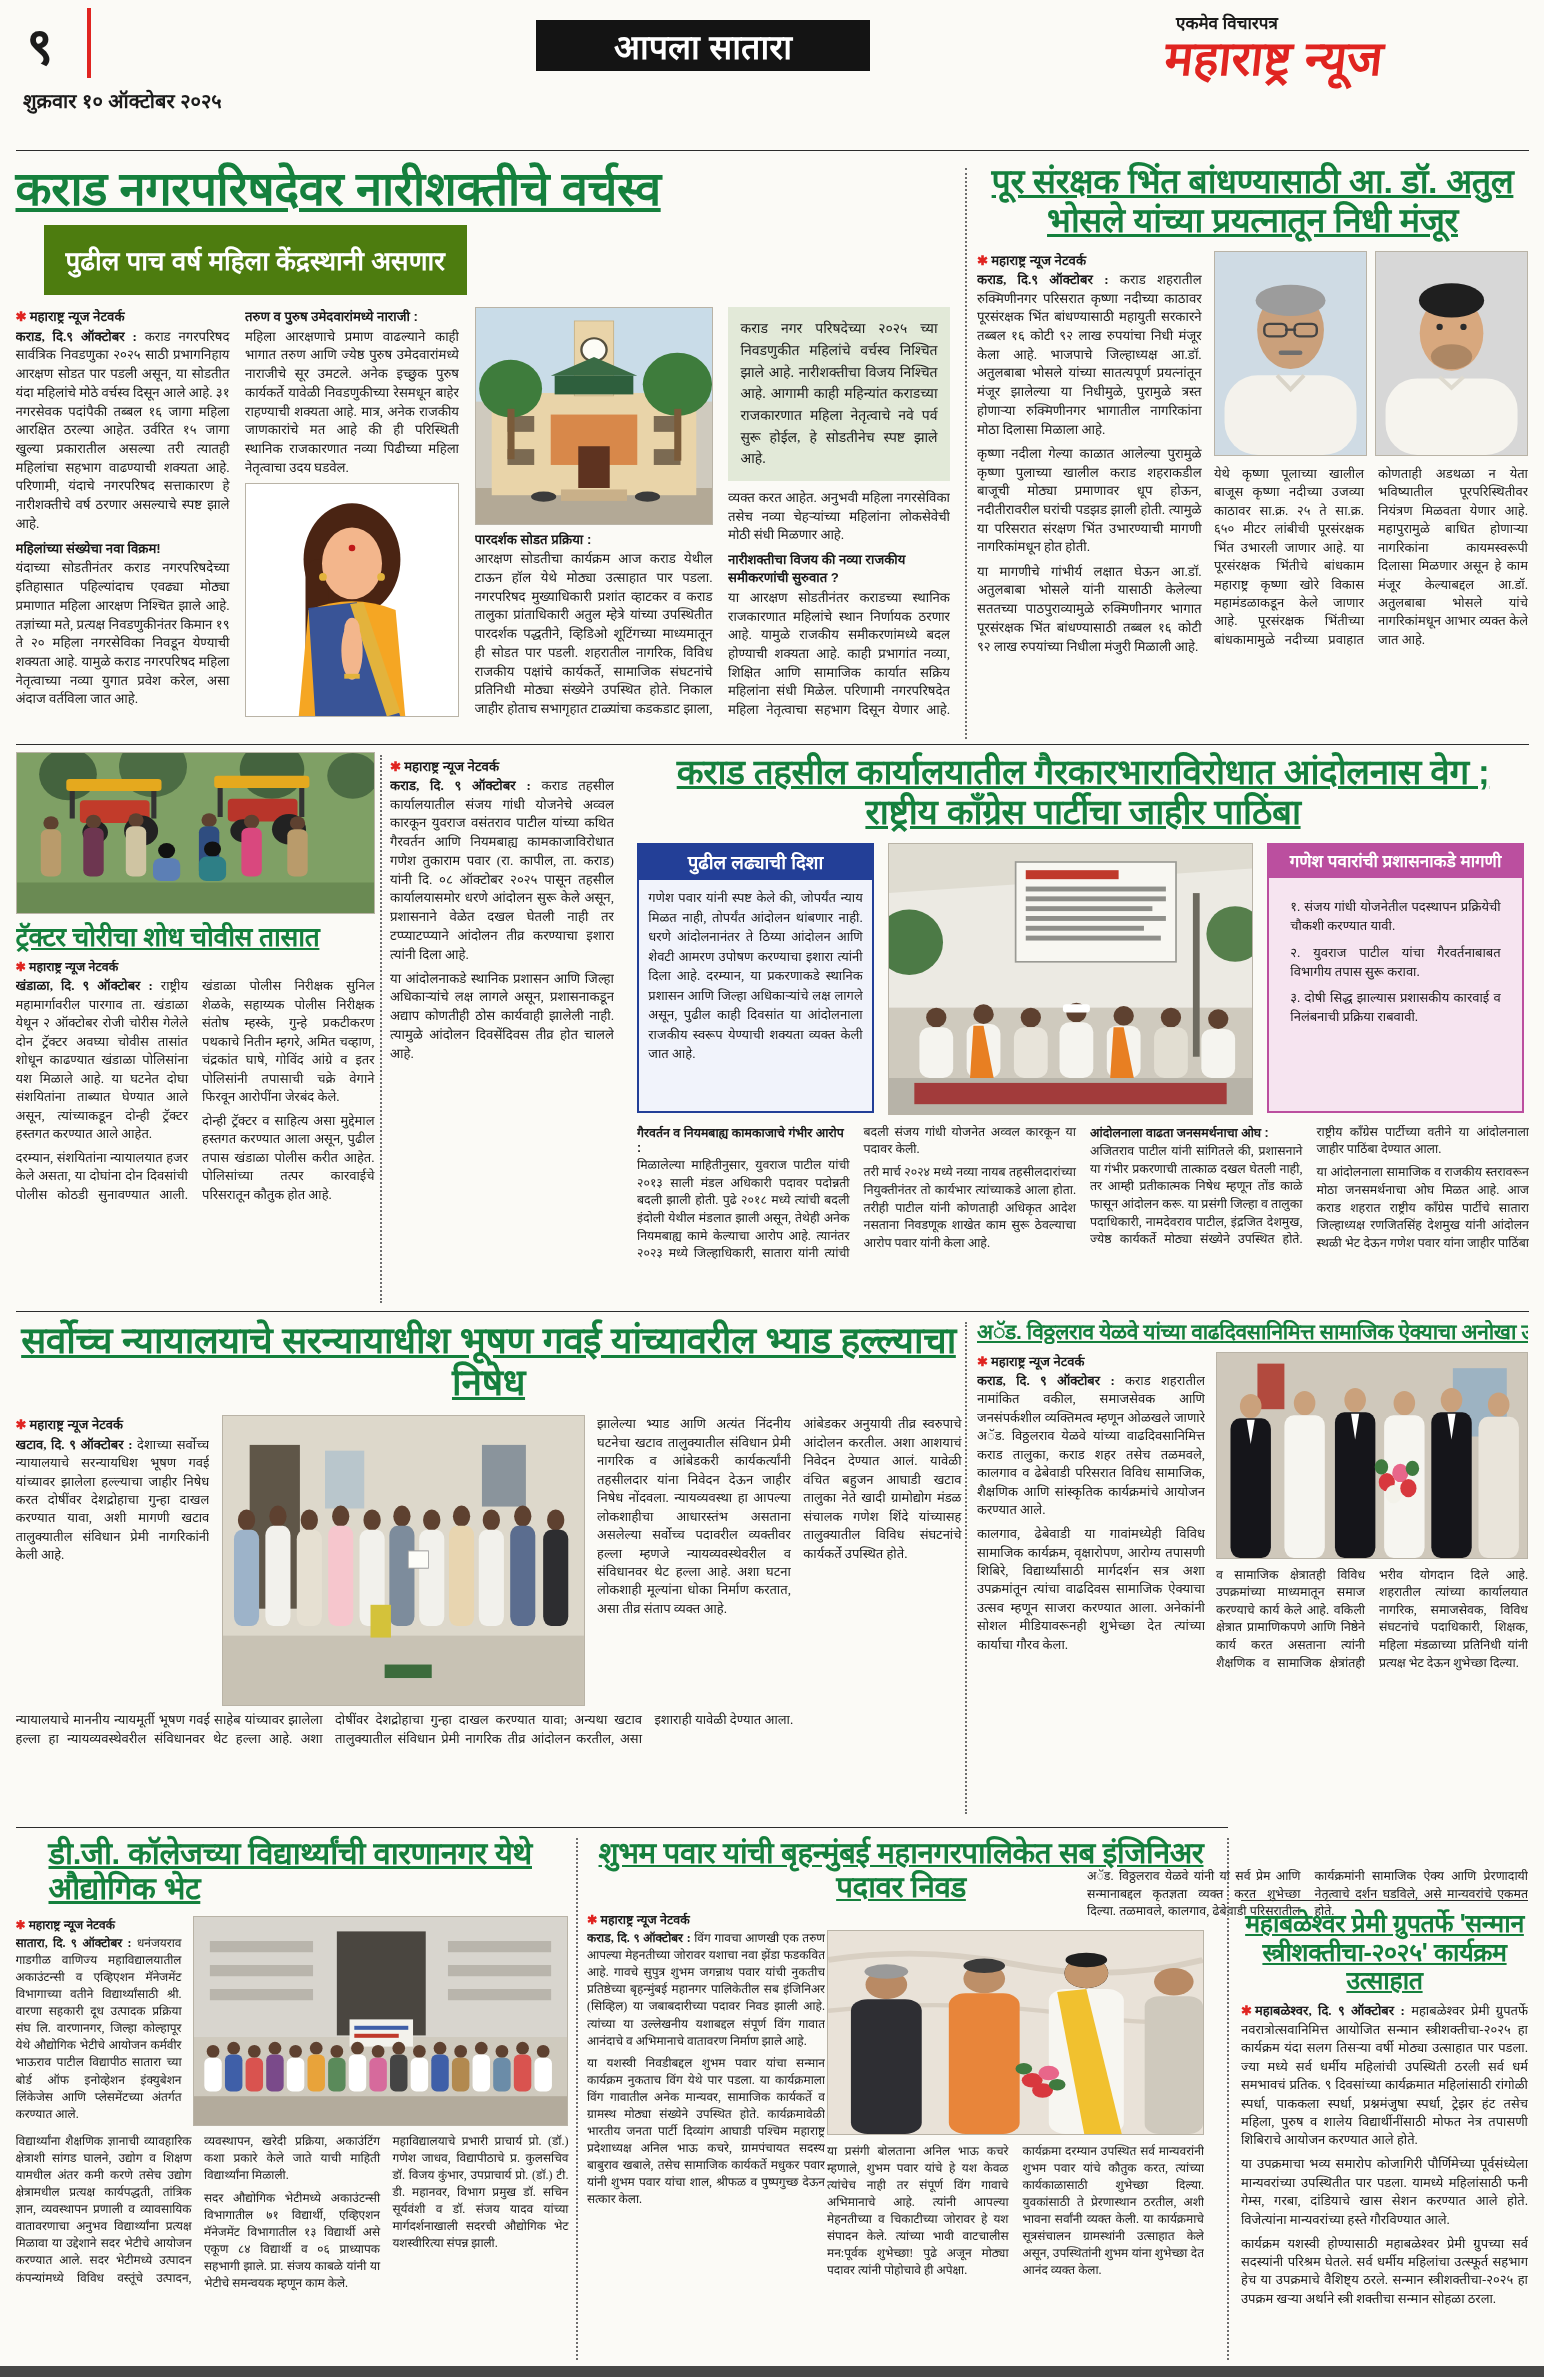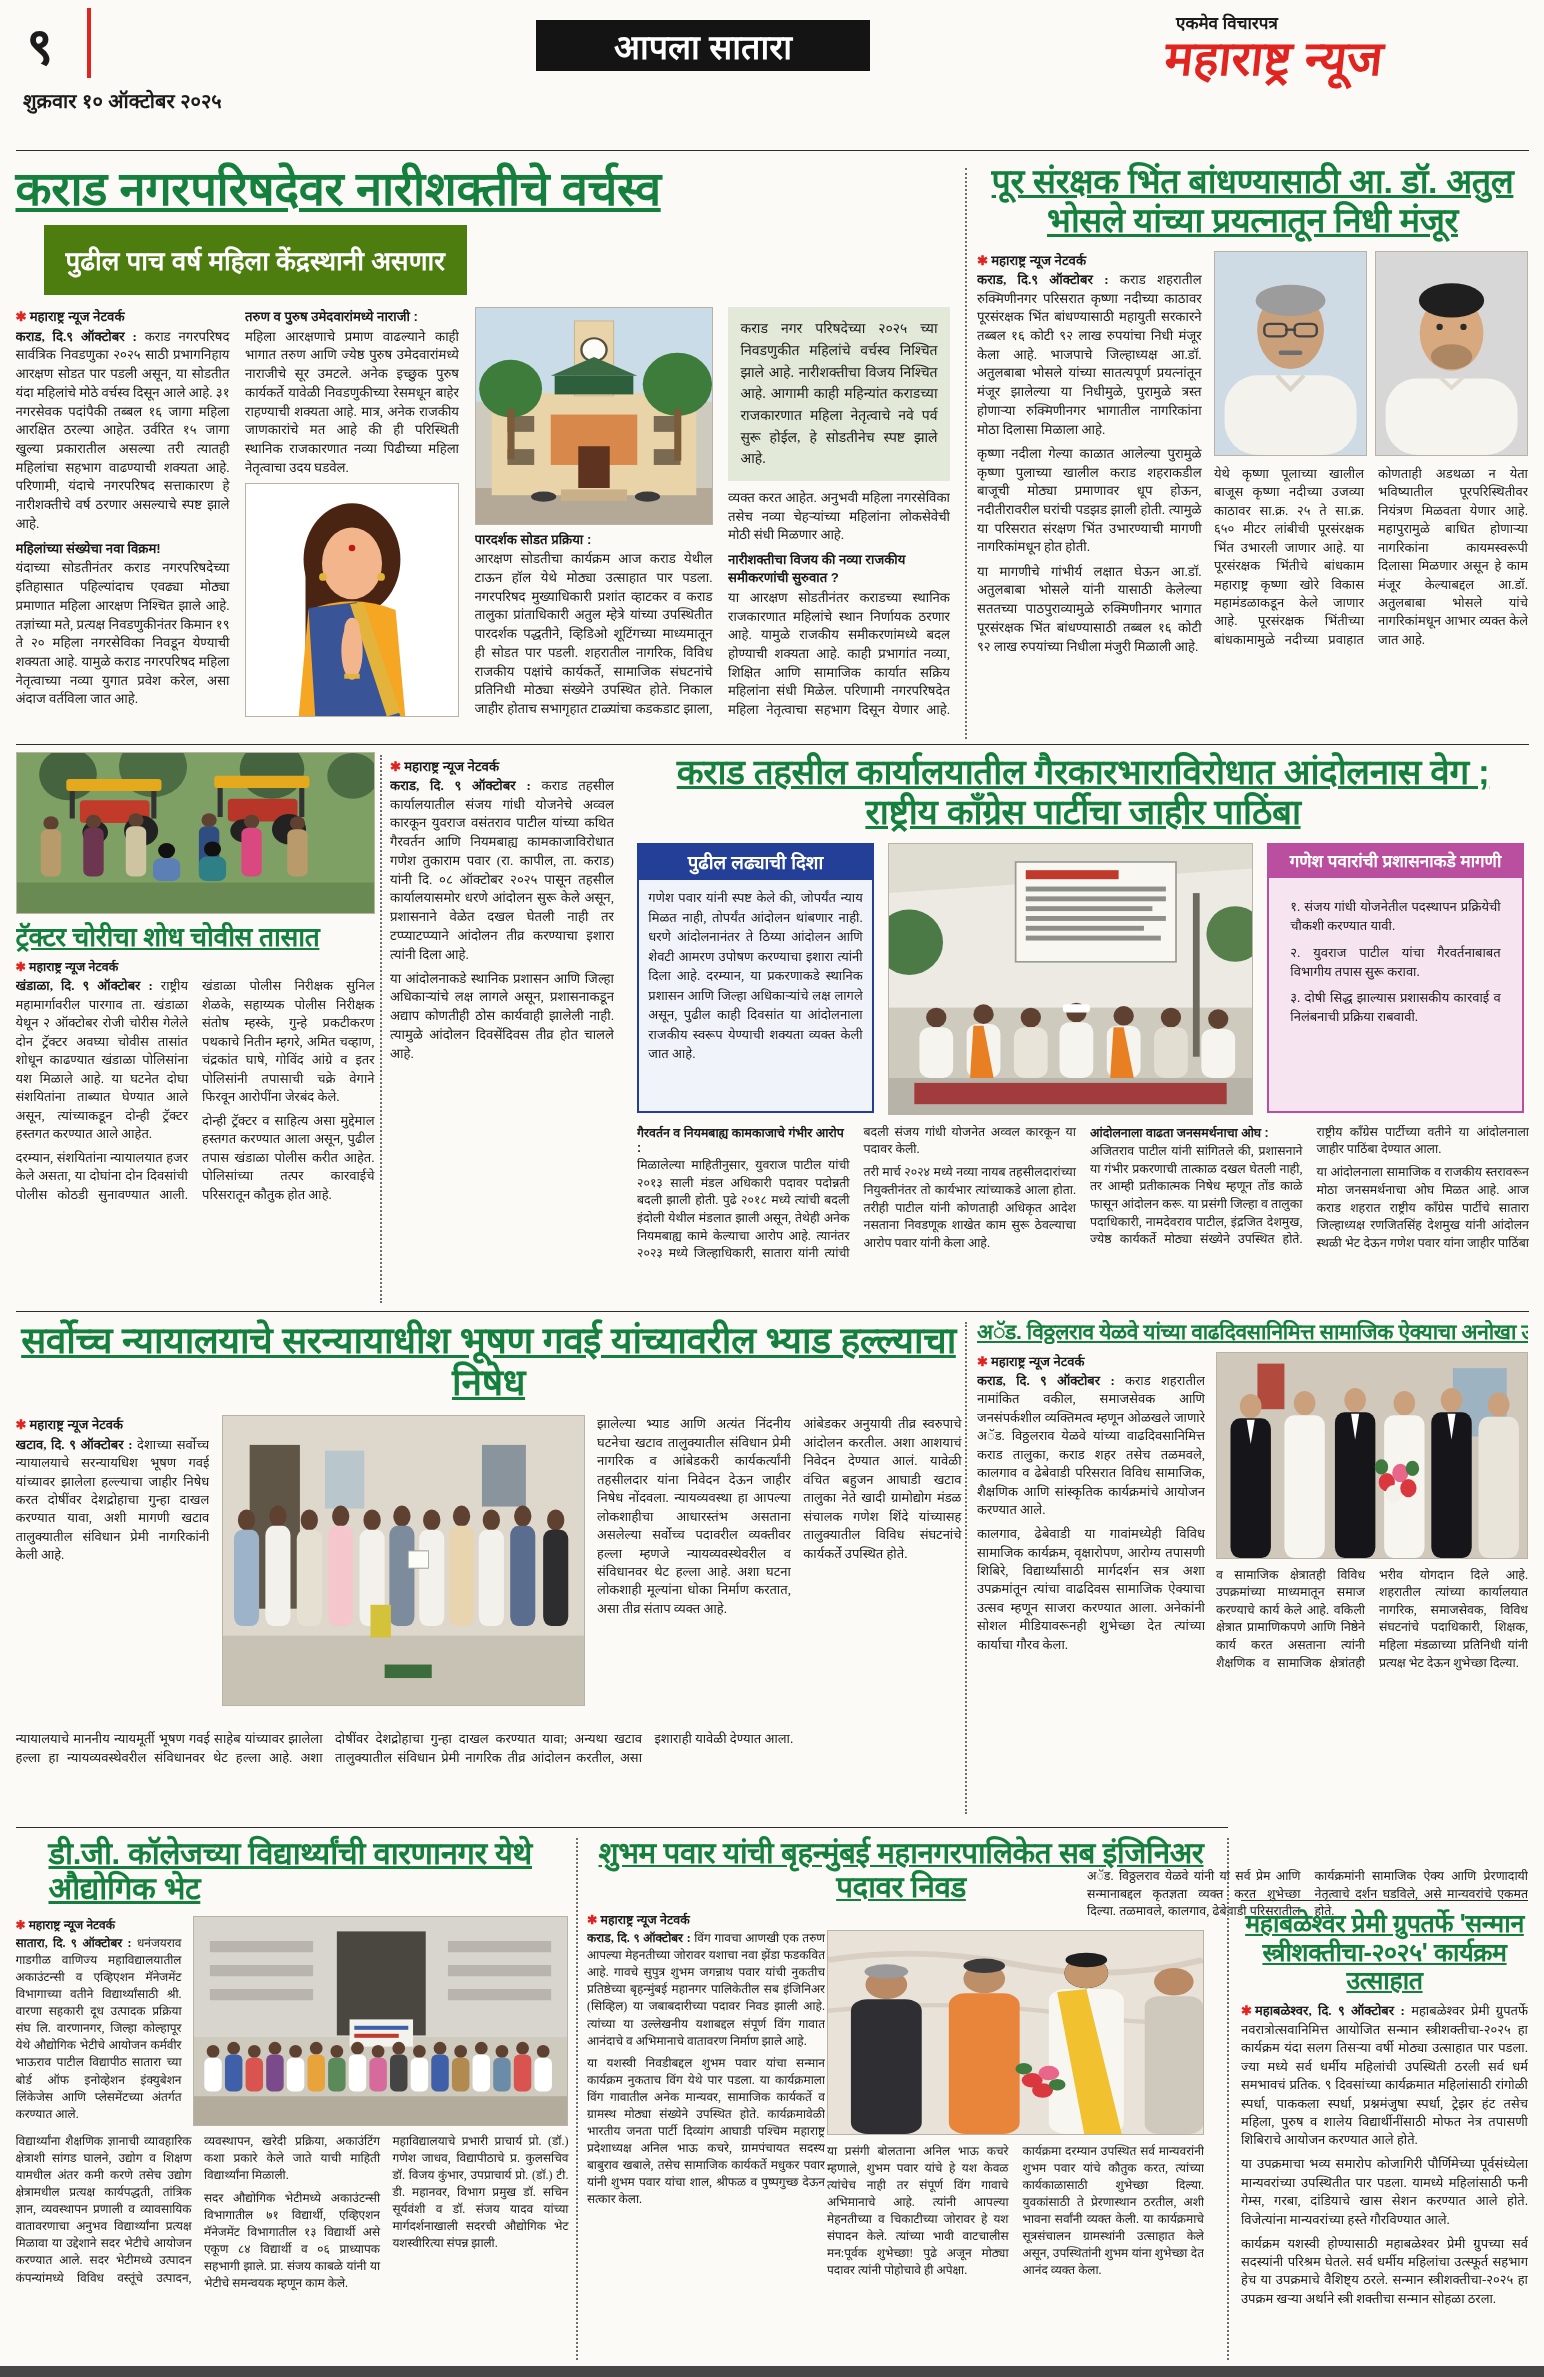--- a/index.html
+++ b/index.html
@@ -334,21 +334,21 @@
         <rect x="206" y="258" width="60" height="14" fill="#3c6b3c"></rect>
       </svg>
     </div>
     <div style="width:196px;" class="clip">
       <div class="p">झालेल्या भ्याड आणि अत्यंत निंदनीय घटनेचा खटाव तालुक्यातील संविधान प्रेमी नागरिक व आंबेडकरी कार्यकर्त्यांनी तहसीलदार यांना निवेदन देऊन जाहीर निषेध नोंदवला. न्यायव्यवस्था हा आपल्या लोकशाहीचा आधारस्तंभ असताना असलेल्या सर्वोच्च पदावरील व्यक्तीवर हल्ला म्हणजे न्यायव्यवस्थेवरील व संविधानवर थेट हल्ला आहे. अशा घटना लोकशाही मूल्यांना धोका निर्माण करतात, असा तीव्र संताप व्यक्त आहे.</div>
     </div>
     <div style="width:160px;" class="clip">
       <div class="p">आंबेडकर अनुयायी तीव्र स्वरुपाचे आंदोलन करतील. अशा आशयाचं निवेदन देण्यात आलं. यावेळी वंचित बहुजन आघाडी खटाव तालुका नेते खादी ग्रामोद्योग मंडळ संचालक गणेश शिंदे यांच्यासह तालुक्यातील विविध संघटनांचे कार्यकर्ते उपस्थित होते.</div>
     </div>
   </div>
-  <div class="cols3 clip" style="margin-top:26px;font-size:13px;height:81px;">
+  <div class="cols3 clip" style="margin-top:7px;font-size:13px;height:81px;">
     <div class="p">न्यायालयाचे माननीय न्यायमूर्ती भूषण गवई साहेब यांच्यावर झालेला हल्ला हा न्यायव्यवस्थेवरील संविधानवर थेट हल्ला आहे. अशा दोषींवर देशद्रोहाचा गुन्हा दाखल करण्यात यावा; अन्यथा खटाव तालुक्यातील संविधान प्रेमी नागरिक तीव्र आंदोलन करतील, असा इशाराही यावेळी देण्यात आला.</div>
   </div>
 </section>
 
 <div class="abs dotv" style="left:965px;top:1322px;height:492px;"></div>
 
 <section class="abs" style="left:977px;top:1320px;width:551px;height:494px">
   <div class="hl" style="font-size:21px;white-space:nowrap;overflow:hidden;">अॅड. विठ्ठलराव येळवे यांच्या वाढदिवसानिमित्त सामाजिक ऐक्याचा अनोखा उत्सव</div>
   <div style="display:flex;gap:11px;margin-top:7.8px;height:458px;font-size:13px;">
     <div style="width:228px;" class="clip">

